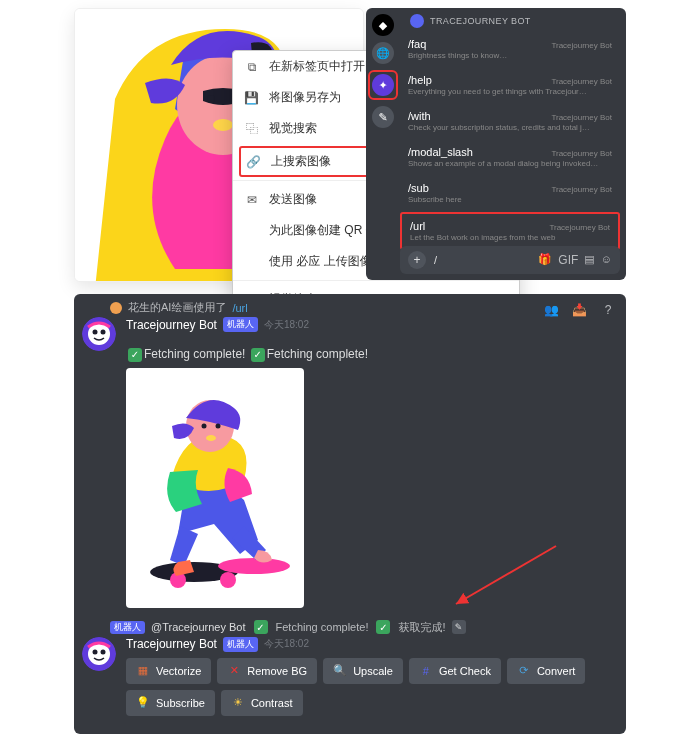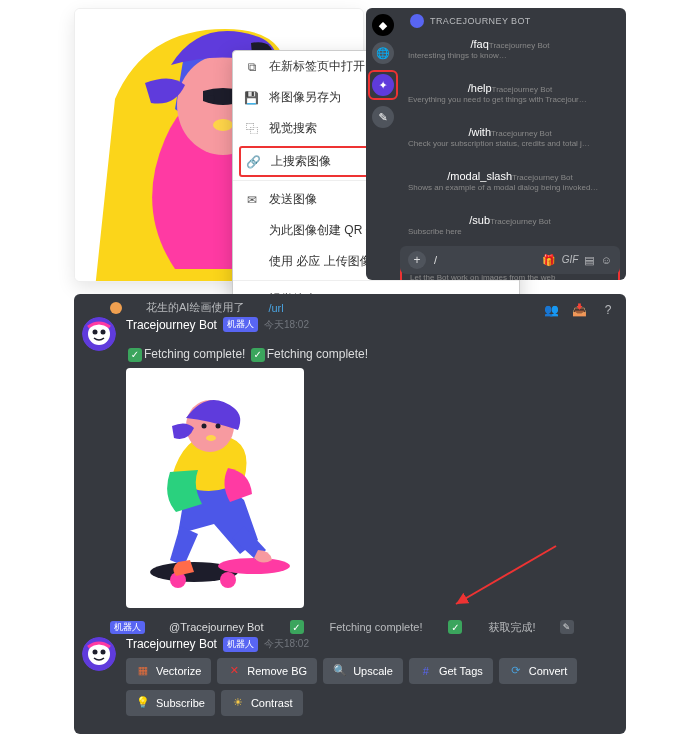--- a/index.html
+++ b/index.html
@@ -14,35 +14,35 @@
 .ctx-hl{border:2px solid #e33;border-radius:3px;margin:2px 6px}
 .ctx-hl .ctx-item{padding:5px 6px}
 .panel-top-right{position:absolute;left:366px;top:8px;width:260px;height:272px;background:#36393f;border-radius:6px;overflow:hidden;font-size:10px;color:#dcddde}
 .tr-head{display:flex;align-items:center;gap:6px;padding:6px 10px;color:#b9bbbe;font-size:9px;text-transform:uppercase;letter-spacing:.4px}
 .tr-icon{width:14px;height:14px;border-radius:50%;background:#5865f2}
 .tr-sidebar{position:absolute;left:0;top:0;width:34px;height:100%;display:flex;flex-direction:column;align-items:center;gap:6px;padding-top:6px}
 .side-circ{width:22px;height:22px;border-radius:50%;background:#4f545c;display:flex;align-items:center;justify-content:center;color:#fff;font-size:11px}
 .side-sel{border:2px solid #e33;border-radius:6px;padding:2px}
 .cmd-list{position:absolute;left:34px;top:24px;right:6px}
 .cmd{padding:6px 8px;border-radius:3px}
-.cmd+.cmd{margin-top:10px}
-.cmd .line1{display:flex;justify-content:center;align-items:baseline}
+.cmd+.cmd{margin-top:2px}
+.cmd .line1{display:flex;justify-content:space-between;align-items:baseline}
 .cmd .name{color:#fff;font-weight:500;font-size:11px}
 .cmd .tag{color:#888;font-size:8px}
 .cmd .desc{color:#888;font-size:8px;margin-top:1px}
 .cmd-hl{border:2px solid #e33}
 .discord-input{position:absolute;left:34px;right:6px;bottom:6px;height:28px;background:#40444b;border-radius:6px;display:flex;align-items:center;padding:0 8px;gap:8px}
 .discord-input .plus{width:18px;height:18px;border-radius:50%;background:#4f545c;color:#dcddde;display:flex;align-items:center;justify-content:center;font-size:12px}
 .discord-input .field{flex:1;color:#dcddde;font-size:11px}
 .discord-input .rico{color:#b9bbbe;font-size:11px;display:flex;gap:6px}
 .panel-bottom{position:absolute;left:74px;top:294px;width:552px;height:440px;background:#36393f;border-radius:6px;overflow:hidden;color:#dcddde;font-size:12px}
 .pb-head{position:absolute;right:8px;top:6px;display:flex;gap:8px;color:#b9bbbe}
 .iconbtn{width:20px;height:20px;border-radius:4px;display:flex;align-items:center;justify-content:center}
 .msg-area{position:absolute;left:8px;top:6px;right:8px}
-.replyline{display:flex;align-items:center;gap:24px;color:#b9bbbe;font-size:11px;margin-left:28px;margin-bottom:2px}
+.replyline{display:flex;align-items:center;gap:6px;color:#b9bbbe;font-size:11px;margin-left:28px;margin-bottom:2px}
 .msg{display:flex;gap:10px;margin-top:2px}
 .avatar{width:34px;height:34px;border-radius:50%;flex:none;overflow:hidden}
 .avatar svg{width:100%;height:100%}
 .msg-body{flex:1}
 .uname{display:flex;align-items:center;gap:6px}
 .uname .nm{color:#fff;font-weight:500;font-size:12px}
 .badge{background:#5865f2;color:#fff;font-size:9px;padding:1px 4px;border-radius:3px}
 .ts{color:#72767d;font-size:10px}
 .msg-text{margin-top:15px;font-size:12px}
 .chk{display:inline-flex;width:14px;height:14px;background:#3ba55d;border-radius:3px;align-items:center;justify-content:center;color:#fff;font-size:10px;vertical-align:middle;margin:0 2px}
@@ -139,21 +139,21 @@
   <div class="tr-head" style="margin-left:34px">
     <span class="tr-icon"></span>
     <span>TRACEJOURNEY BOT</span>
   </div>
   <div class="cmd-list" id="cmdlist">
         <div class="cmd">
           <div class="line1">
             <span class="name">/faq</span>
             <span class="tag">Tracejourney Bot</span>
           </div>
-          <div class="desc">Interesting things to know…</div>
+          <div class="desc">Brightness things to know…</div>
         </div>
         <div class="cmd">
           <div class="line1">
             <span class="name">/help</span>
             <span class="tag">Tracejourney Bot</span>
           </div>
           <div class="desc">Everything you need to get things with Tracejour…</div>
         </div>
         <div class="cmd">
           <div class="line1">
@@ -182,21 +182,21 @@
             <span class="tag">Tracejourney Bot</span>
           </div>
           <div class="desc">Let the Bot work on images from the web</div>
         </div>
       </div>
   <div class="discord-input">
     <div class="plus">+</div>
     <div class="field">/</div>
     <div class="rico" id="inico">
           <span style="font-size: 11px;">🎁</span>
-          <span style="font-size: 10px; font-style: italic;">GIF</span>
+          <span style="font-size: 12px;">GIF</span>
           <span style="font-size: 11px;">▤</span>
           <span style="font-size: 11px;">☺</span>
         </div>
   </div>
 </div>
 
 <div class="panel-bottom">
   <div class="pb-head" id="pbhead">
         <div class="iconbtn">👥</div>
         <div class="iconbtn">📥</div>
@@ -290,21 +290,21 @@
               <div class="dbtn">
                 <span class="bi" style="color:#e33">✕</span>
                 <span>Remove BG</span>
               </div>
               <div class="dbtn">
                 <span class="bi" style="color:#4aa3df">🔍</span>
                 <span>Upscale</span>
               </div>
               <div class="dbtn">
                 <span class="bi" style="color:#5865f2">#</span>
-                <span>Get Tags</span>
+                <span>Get Check</span>
               </div>
               <div class="dbtn">
                 <span class="bi" style="color:#4aa3df">⟳</span>
                 <span>Convert</span>
               </div>
               <div class="dbtn">
                 <span class="bi" style="color:#f7c948">💡</span>
                 <span>Subscribe</span>
               </div>
               <div class="dbtn">

